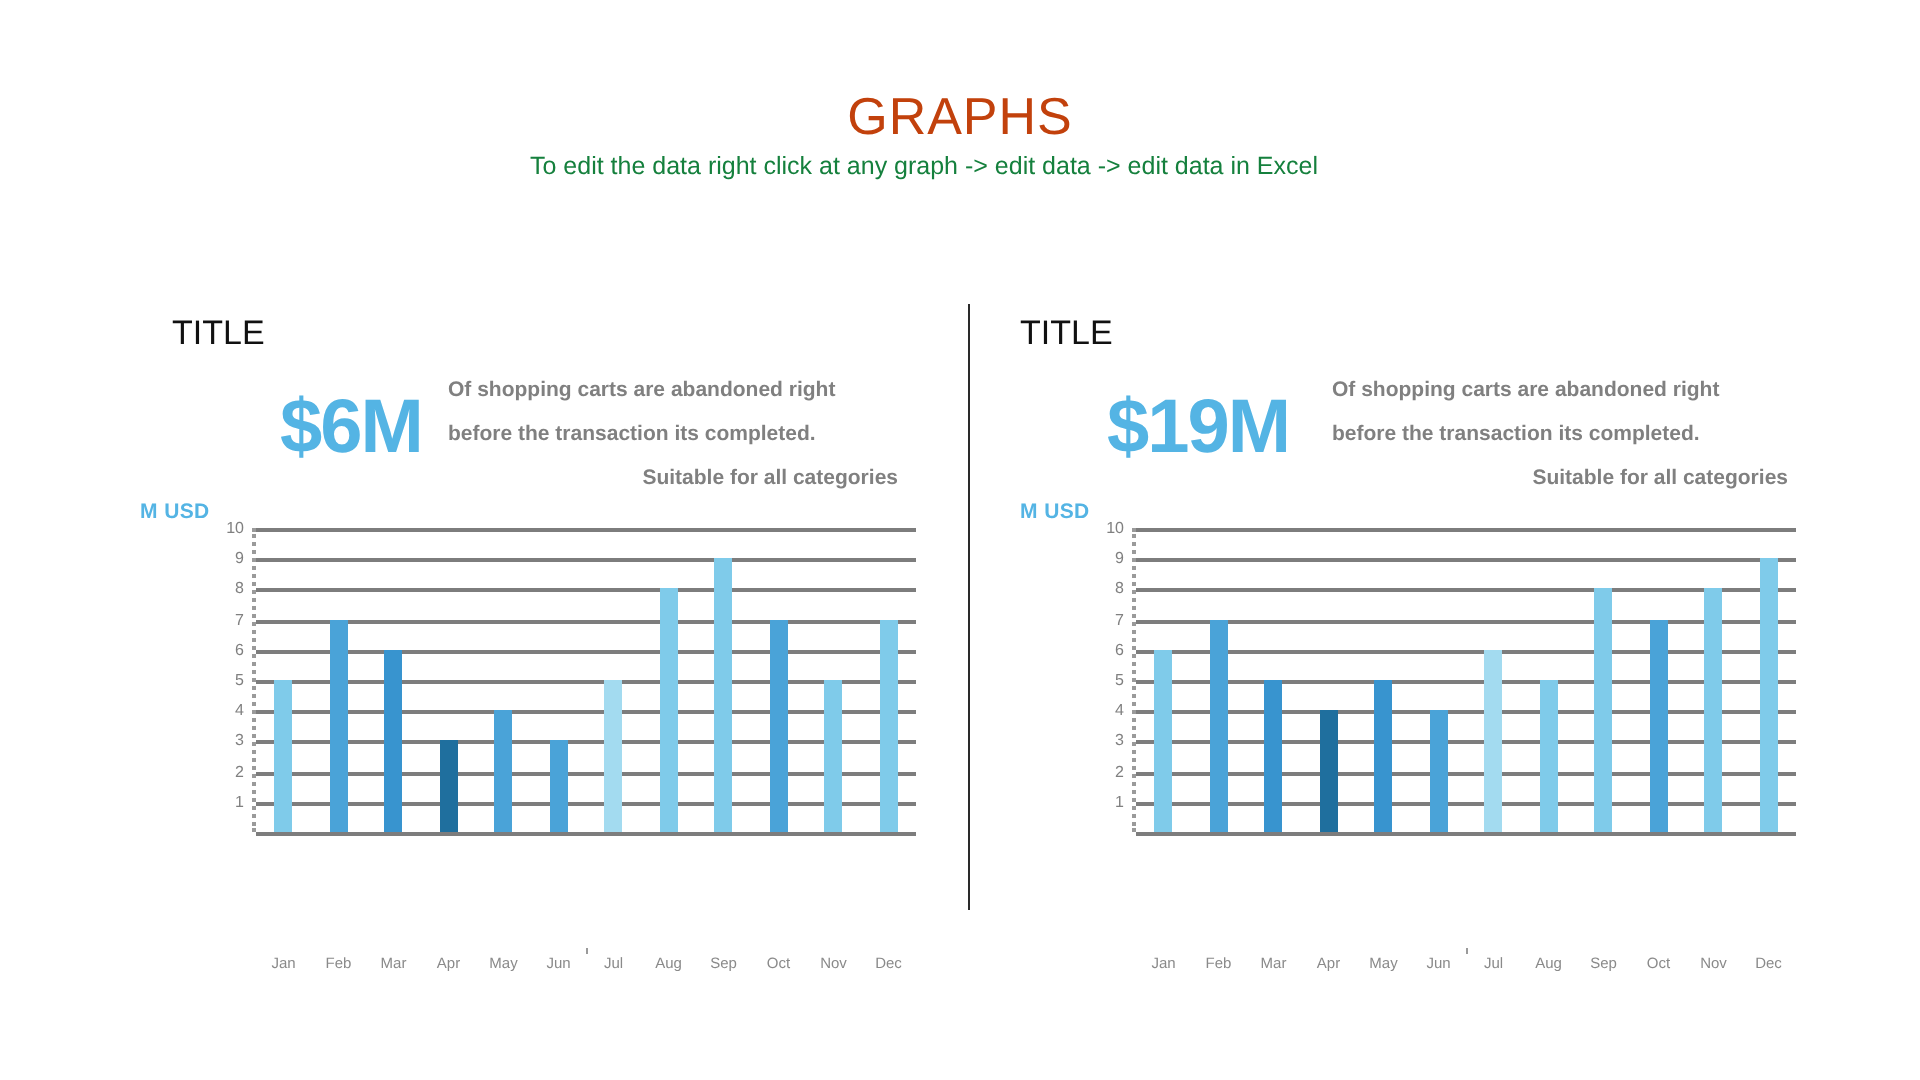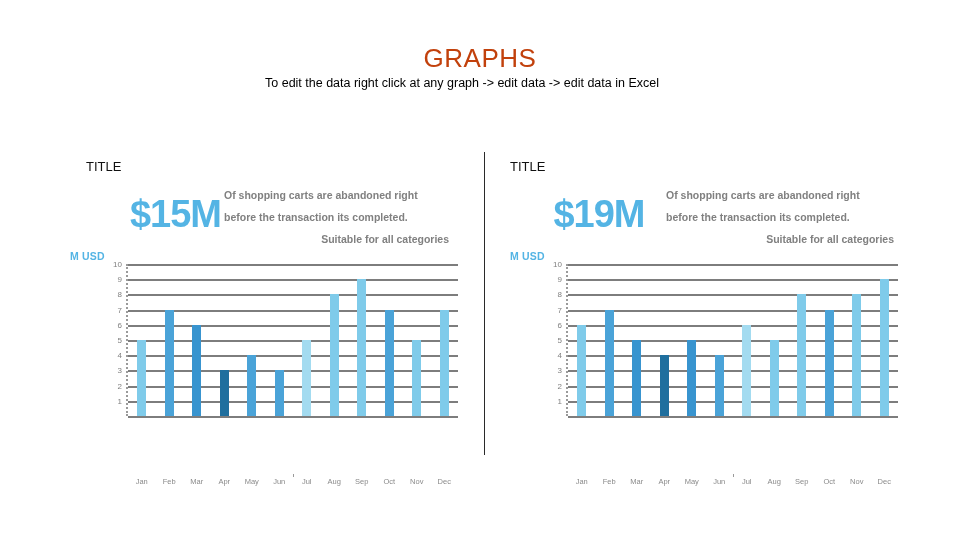--- a/index.html
+++ b/index.html
@@ -28,21 +28,21 @@
     color: #c2410c;
     letter-spacing: 0.5px;
   }
   .deck-subtitle {
     position: absolute;
     left: 265px;
     top: 75px;
     width: 415px;
     font-size: 12.5px;
     line-height: 16px;
-    color: #000000;
+    color: #15803d;
     text-align: left;
   }
 
   
   .divider {
     position: absolute;
     left: 484px;
     top: 152px;
     width: 1px;
     height: 303px;
@@ -56,21 +56,21 @@
     width: 420px;
     height: 320px;
   }
   .panel-left  { left: 66px; }
   .panel-right { left: 506px; }
 
   .panel-title {
     position: absolute;
     left: 20px;
     top: 6px;
-    font-size: 13px;
+    font-size: 17px;
     line-height: 22px;
     color: #111111;
   }
   .panel-right .panel-title { left: 4px; }
 
   .big-number {
     position: absolute;
     left: 12px;
     top: 42px;
     width: 195px;
@@ -195,21 +195,21 @@
 </head>
 <body>
 
 <div class="deck-title">GRAPHS</div>
 <div class="deck-subtitle">To edit the data right click at any graph -&gt; edit data -&gt; edit data in Excel</div>
 
 <div class="divider"></div>
 
 <div class="panel panel-left">
   <div class="panel-title">TITLE</div>
-  <div class="big-number">$15M</div>
+  <div class="big-number">$6M</div>
   <div class="blurb">
     <div class="just">Of shopping carts are abandoned right</div>
     <div class="just">before the transaction its completed.</div>
     <div class="last">Suitable for all categories</div>
   </div>
   <div class="unit-label">M USD</div>
   <div class="chart">
     <div class="plot">
       <div class="y-axis"></div>
     <div class="grid-line" style="top: 0%;">

